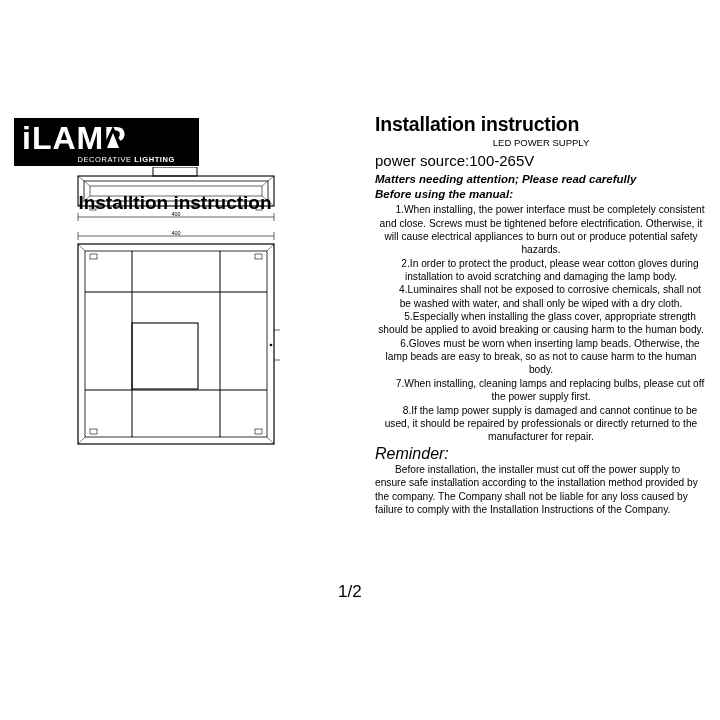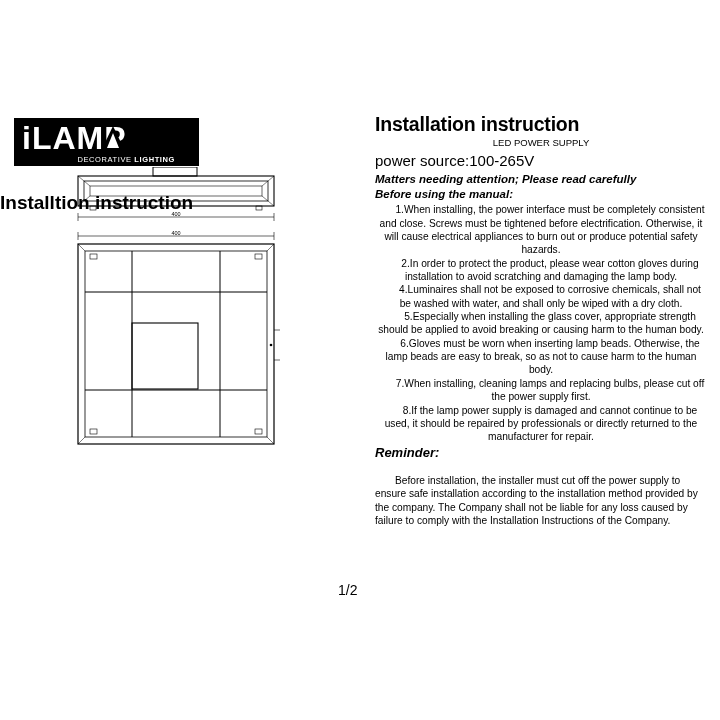--- a/index.html
+++ b/index.html
@@ -66,21 +66,21 @@
     letter-spacing: 0.6px;
     font-family: "Liberation Sans", sans-serif;
   }
   .logo-sub b { font-weight: bold; }
 
   .left-title {
     position: absolute;
     left: 0;
     top: 92px;
     width: 350px;
-    text-align: left;
+    text-align: center;
     font-size: 19px;
     font-weight: bold;
     font-family: "Liberation Sans", sans-serif;
   }
 
   
   .drawing-side {
     position: absolute;
     left: 70px;
     top: 167px;
@@ -92,21 +92,21 @@
     left: 70px;
     top: 230px;
     width: 215px;
     height: 230px;
   }
 
   .page-num {
     position: absolute;
     left: 338px;
     top: 582px;
-    font-size: 14px;
+    font-size: 17px;
     font-family: "Liberation Sans", sans-serif;
   }
 
   
   .right-col {
     position: absolute;
     left: 375px;
     top: 113px;
     width: 332px;
   }
@@ -137,24 +137,24 @@
     font-size: 10.2px;
     line-height: 1.29;
     margin: 2px 0 0 0;
     text-align: center;
   }
   .r-body p {
     margin: 0 0 0.5px 0;
     text-indent: 18px;
   }
   .r-reminder-head {
-    font-size: 13px;
-    font-weight: bold;
+    font-size: 16px;
+    font-weight: normal;
     font-style: italic;
-    margin: 2px 0 14px 0;
+    margin: 2px 0 0 0;
   }
   .r-reminder-body {
     font-size: 10.2px;
     line-height: 1.29;
     margin: 0;
     text-indent: 20px;
   }
 </style>
 </head>
 <body>

